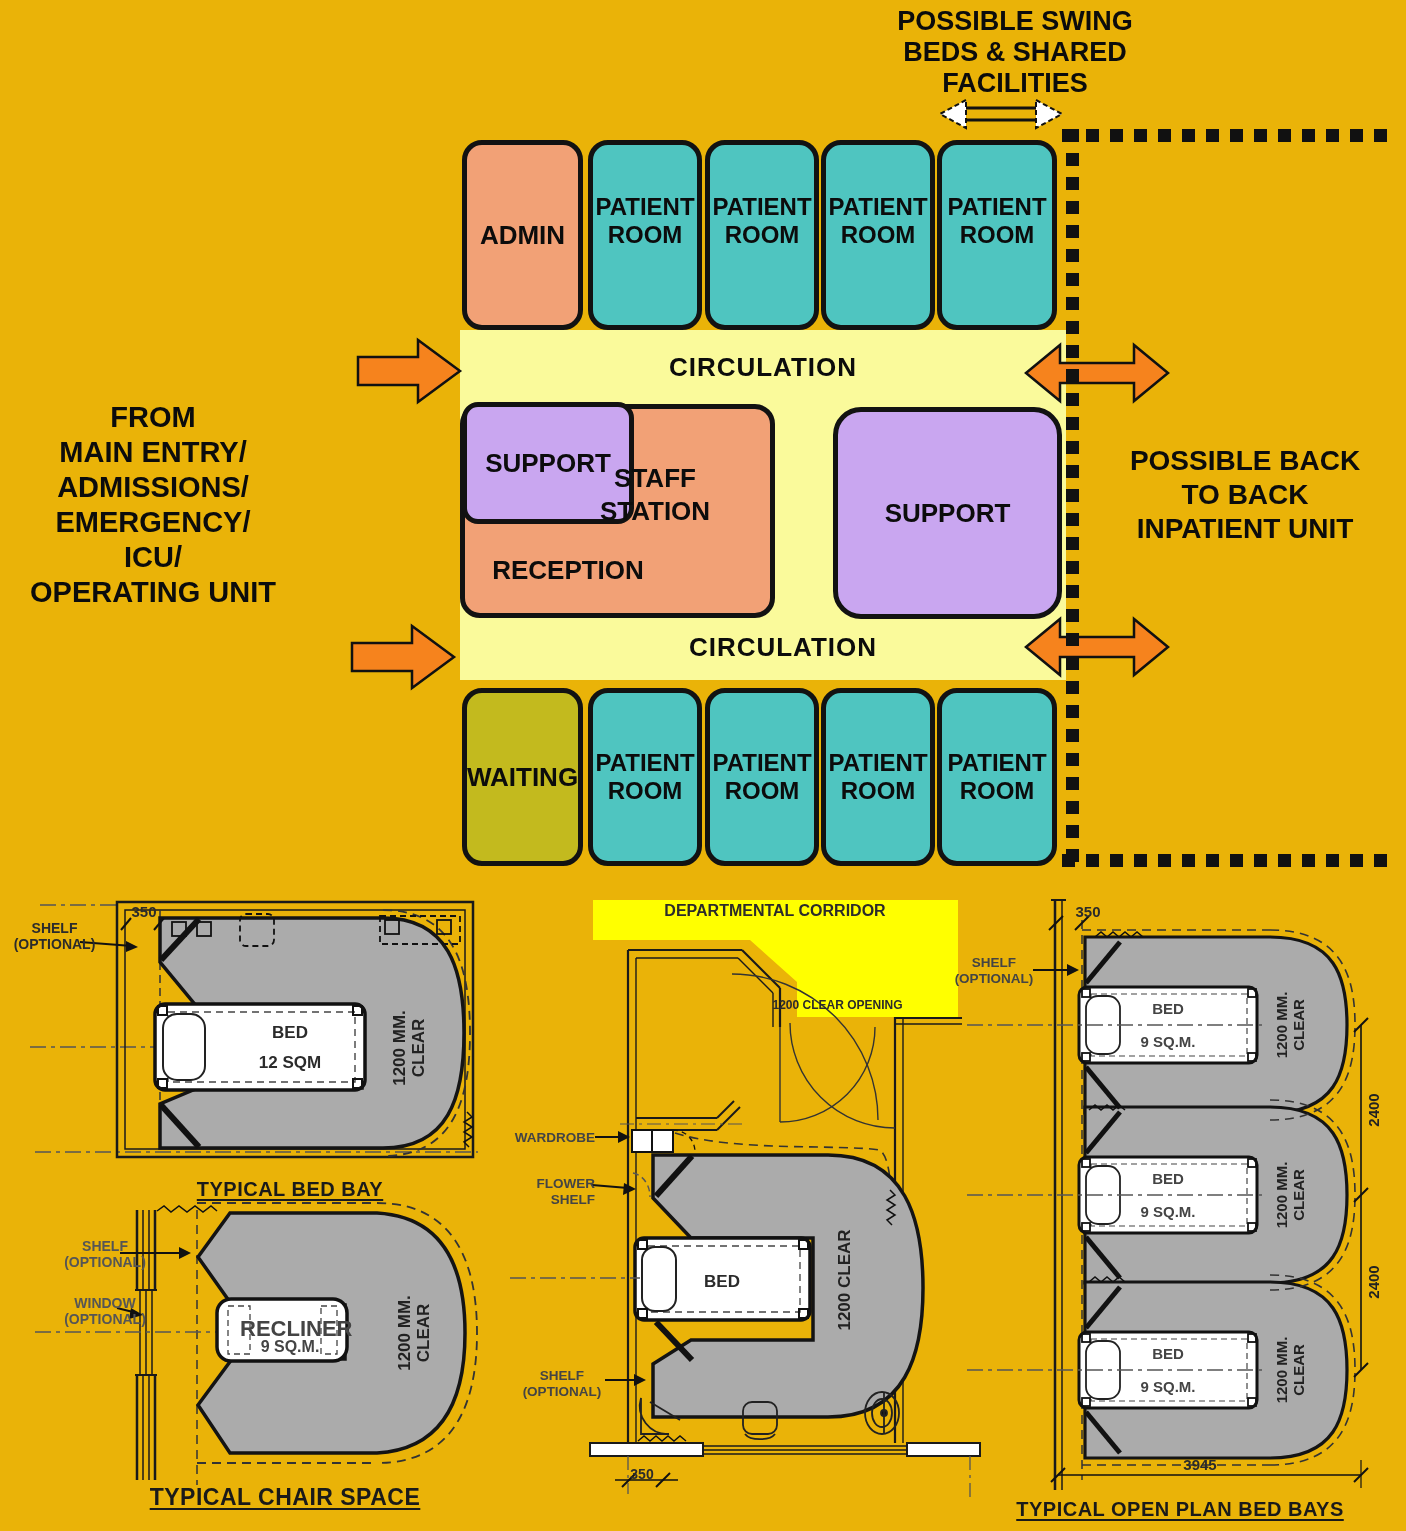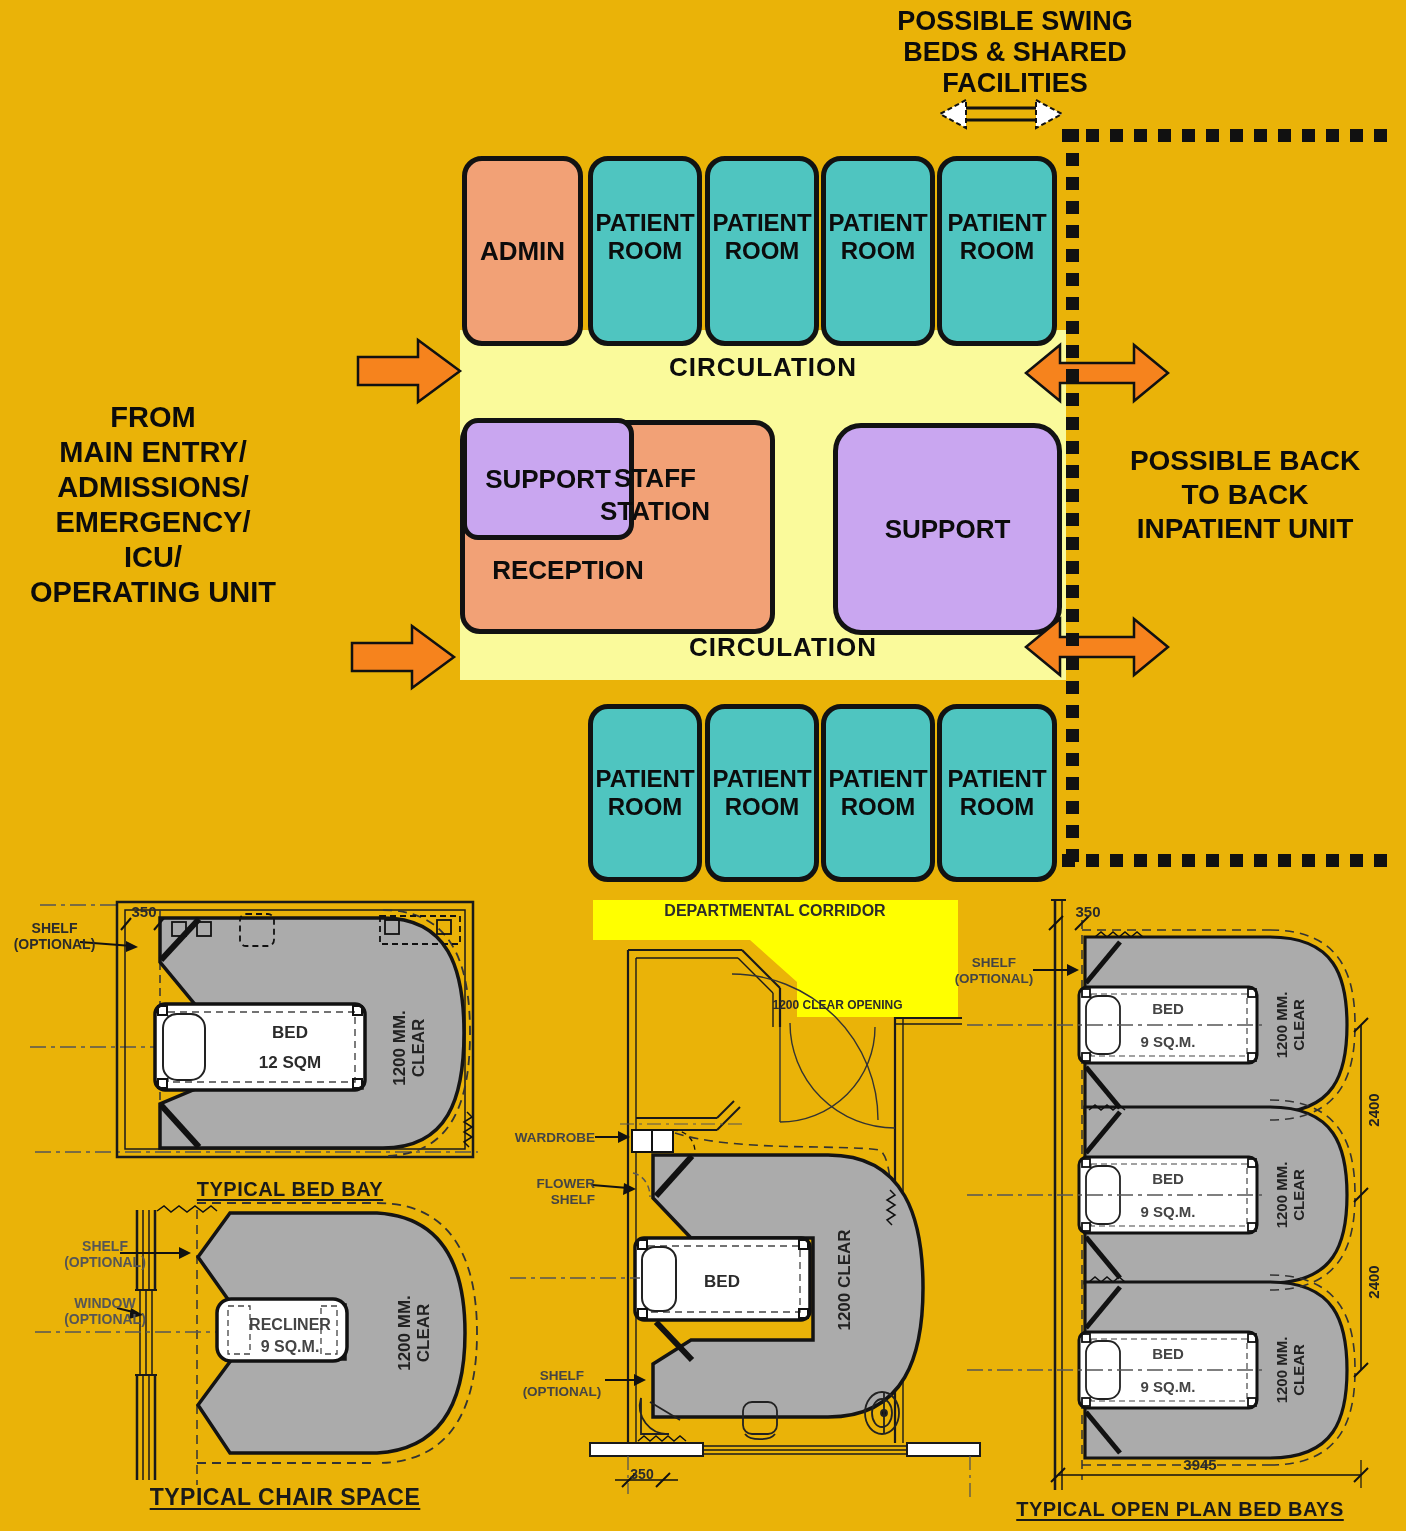--- a/index.html
+++ b/index.html
@@ -3,21 +3,21 @@
 <meta charset="utf-8">
 <style>
   html,body{margin:0;padding:0;background:#ffffff;}
   #canvas{position:relative;width:1406px;height:1531px;background:#eab308;overflow:hidden;
           font-family:"Liberation Sans", sans-serif;color:#111;}
   .abs{position:absolute;}
   .ml{white-space:pre-line;}
   .ann{font-weight:700;color:#0c0c0c;text-align:center;line-height:1.12;}
   .blk{position:absolute;border:5px solid #121212;border-radius:20px;
        display:flex;align-items:center;justify-content:center;text-align:center;
-       font-weight:700;color:#0c0c0c;box-sizing:border-box;margin-top:16px;}
+       font-weight:700;color:#0c0c0c;box-sizing:border-box;}
   .yellowfield{position:absolute;background:#FAFA9B;}
   .circ-label{position:absolute;font-weight:700;font-size:26px;letter-spacing:1px;
               text-align:center;color:#0c0c0c;}
   .dotH{position:absolute;height:13px;background:repeating-linear-gradient(90deg,#111 0 13px,transparent 13px 24px);}
   .dotV{position:absolute;width:13px;background:repeating-linear-gradient(180deg,#111 0 13px,transparent 13px 24px);}
   .cadlbl{position:absolute;font-weight:700;color:#2b2b2b;text-align:center;line-height:1.15;}
   .cadtitle{position:absolute;font-weight:700;color:#1a1a1a;text-align:center;
             text-decoration:underline;text-underline-offset:3px;letter-spacing:.5px;}
   svg{position:absolute;overflow:visible;}
   svg text{font-family:"Liberation Sans", sans-serif;}
@@ -65,20 +65,21 @@
   <div class="blk ml" style="left:937px;top:140px;width:120px;height:190px;background:#4FC5C0;font-size:24px;align-items:flex-start;padding-top:48px;">PATIENT
 ROOM</div>
 
   <div class="blk" style="left:460px;top:404px;width:315px;height:214px;background:#F2A176;"></div>
   <div class="blk" style="left:462px;top:402px;width:172px;height:122px;background:#C9A6F0;font-size:26px;border-radius:16px;">SUPPORT</div>
   <div class="abs ann ml" style="left:555px;top:462px;width:200px;font-size:26px;line-height:33px;">STAFF
 STATION</div>
   <div class="abs ann" style="left:468px;top:556px;width:200px;font-size:26px;">RECEPTION</div>
   <div class="blk" style="left:833px;top:407px;width:229px;height:212px;background:#C9A6F0;font-size:26px;border-radius:28px;">SUPPORT</div>
 
+  <div class="blk" style="left:462px;top:688px;width:121px;height:178px;background:#C3BA1E;font-size:26px;">WAITING</div>
   <div class="blk ml" style="left:588px;top:688px;width:114px;height:178px;background:#4FC5C0;font-size:24px;">PATIENT
 ROOM</div>
   <div class="blk ml" style="left:705px;top:688px;width:114px;height:178px;background:#4FC5C0;font-size:24px;">PATIENT
 ROOM</div>
   <div class="blk ml" style="left:821px;top:688px;width:114px;height:178px;background:#4FC5C0;font-size:24px;">PATIENT
 ROOM</div>
   <div class="blk ml" style="left:937px;top:688px;width:120px;height:178px;background:#4FC5C0;font-size:24px;">PATIENT
 ROOM</div>
 
   <svg style="left:356px;top:338px;" width="106" height="66" viewBox="0 0 106 66">
@@ -187,21 +188,21 @@
       <line x1="92" y1="113" x2="112" y2="118" stroke="#111" stroke-width="2"></line>
       <polygon points="118,120 106,113 104,124" fill="#111"></polygon>
     </g>
     <text transform="translate(385,138) rotate(-90)" text-anchor="middle" font-size="17" font-weight="bold" fill="#222">1200 MM.</text>
     <text transform="translate(404,138) rotate(-90)" text-anchor="middle" font-size="17" font-weight="bold" fill="#222">CLEAR</text>
   </svg>
   <div class="cadlbl ml" style="left:45px;top:1238px;width:120px;font-size:14px;color:#555;">SHELF
 (OPTIONAL)</div>
   <div class="cadlbl ml" style="left:45px;top:1295px;width:120px;font-size:14px;color:#555;">WINDOW
 (OPTIONAL)</div>
-  <div class="cadlbl" style="left:240px;top:1316px;width:100px;font-size:16px;color:#444;">RECLINER</div>
+  <div class="cadlbl" style="left:240px;top:1316px;width:100px;font-size:22px;color:#444;">RECLINER</div>
   <div class="cadlbl" style="left:240px;top:1338px;width:100px;font-size:16px;color:#444;">9 SQ.M.</div>
   <div class="cadtitle" style="left:100px;top:1484px;width:370px;font-size:23px;text-decoration:underline;">TYPICAL CHAIR SPACE</div>
 
   <svg style="left:510px;top:890px;" width="480" height="625" viewBox="0 0 480 625">
     <polygon points="83,10 448,10 448,127 287,127 287,92 240,50 83,50" fill="#FFFF00"></polygon>
     <g stroke="#1a1a1a" fill="none">
       <line x1="118" y1="60" x2="118" y2="553" stroke-width="2.2"></line>
       <line x1="126" y1="68" x2="126" y2="553" stroke-width="1.4"></line>
       <line x1="118" y1="60" x2="232" y2="60" stroke-width="2.2"></line>
       <line x1="126" y1="68" x2="228" y2="68" stroke-width="1.4"></line>

